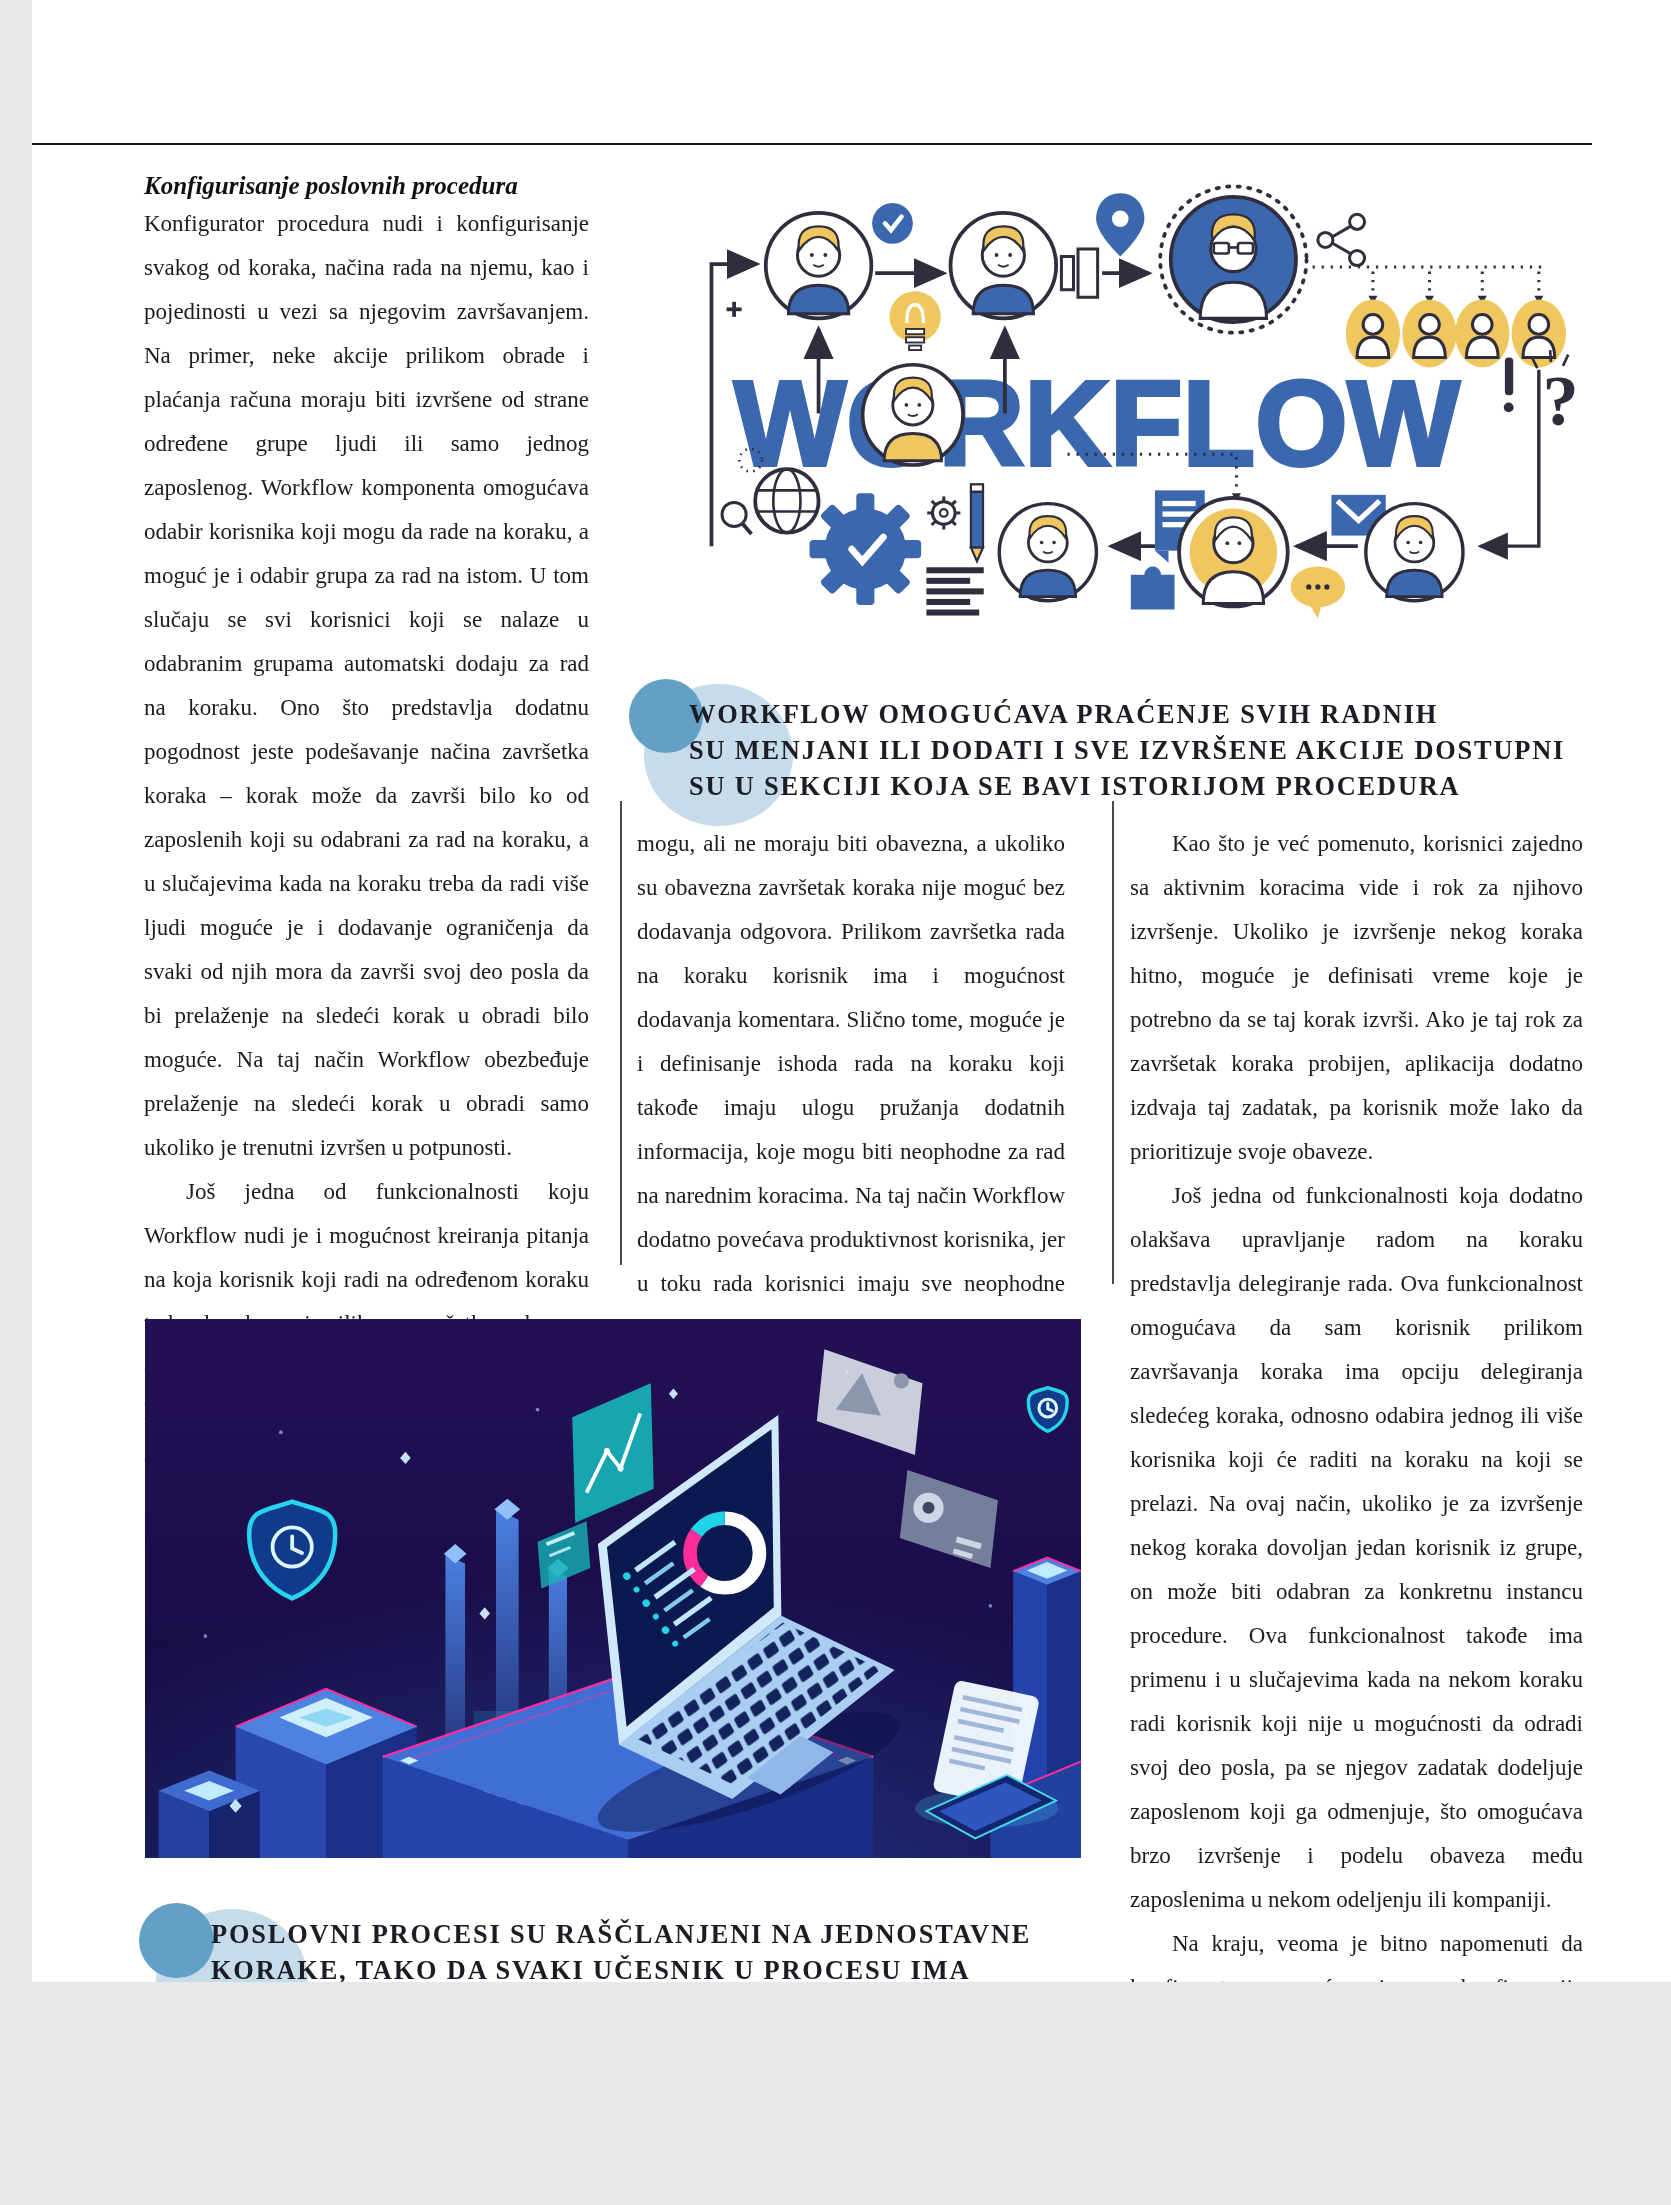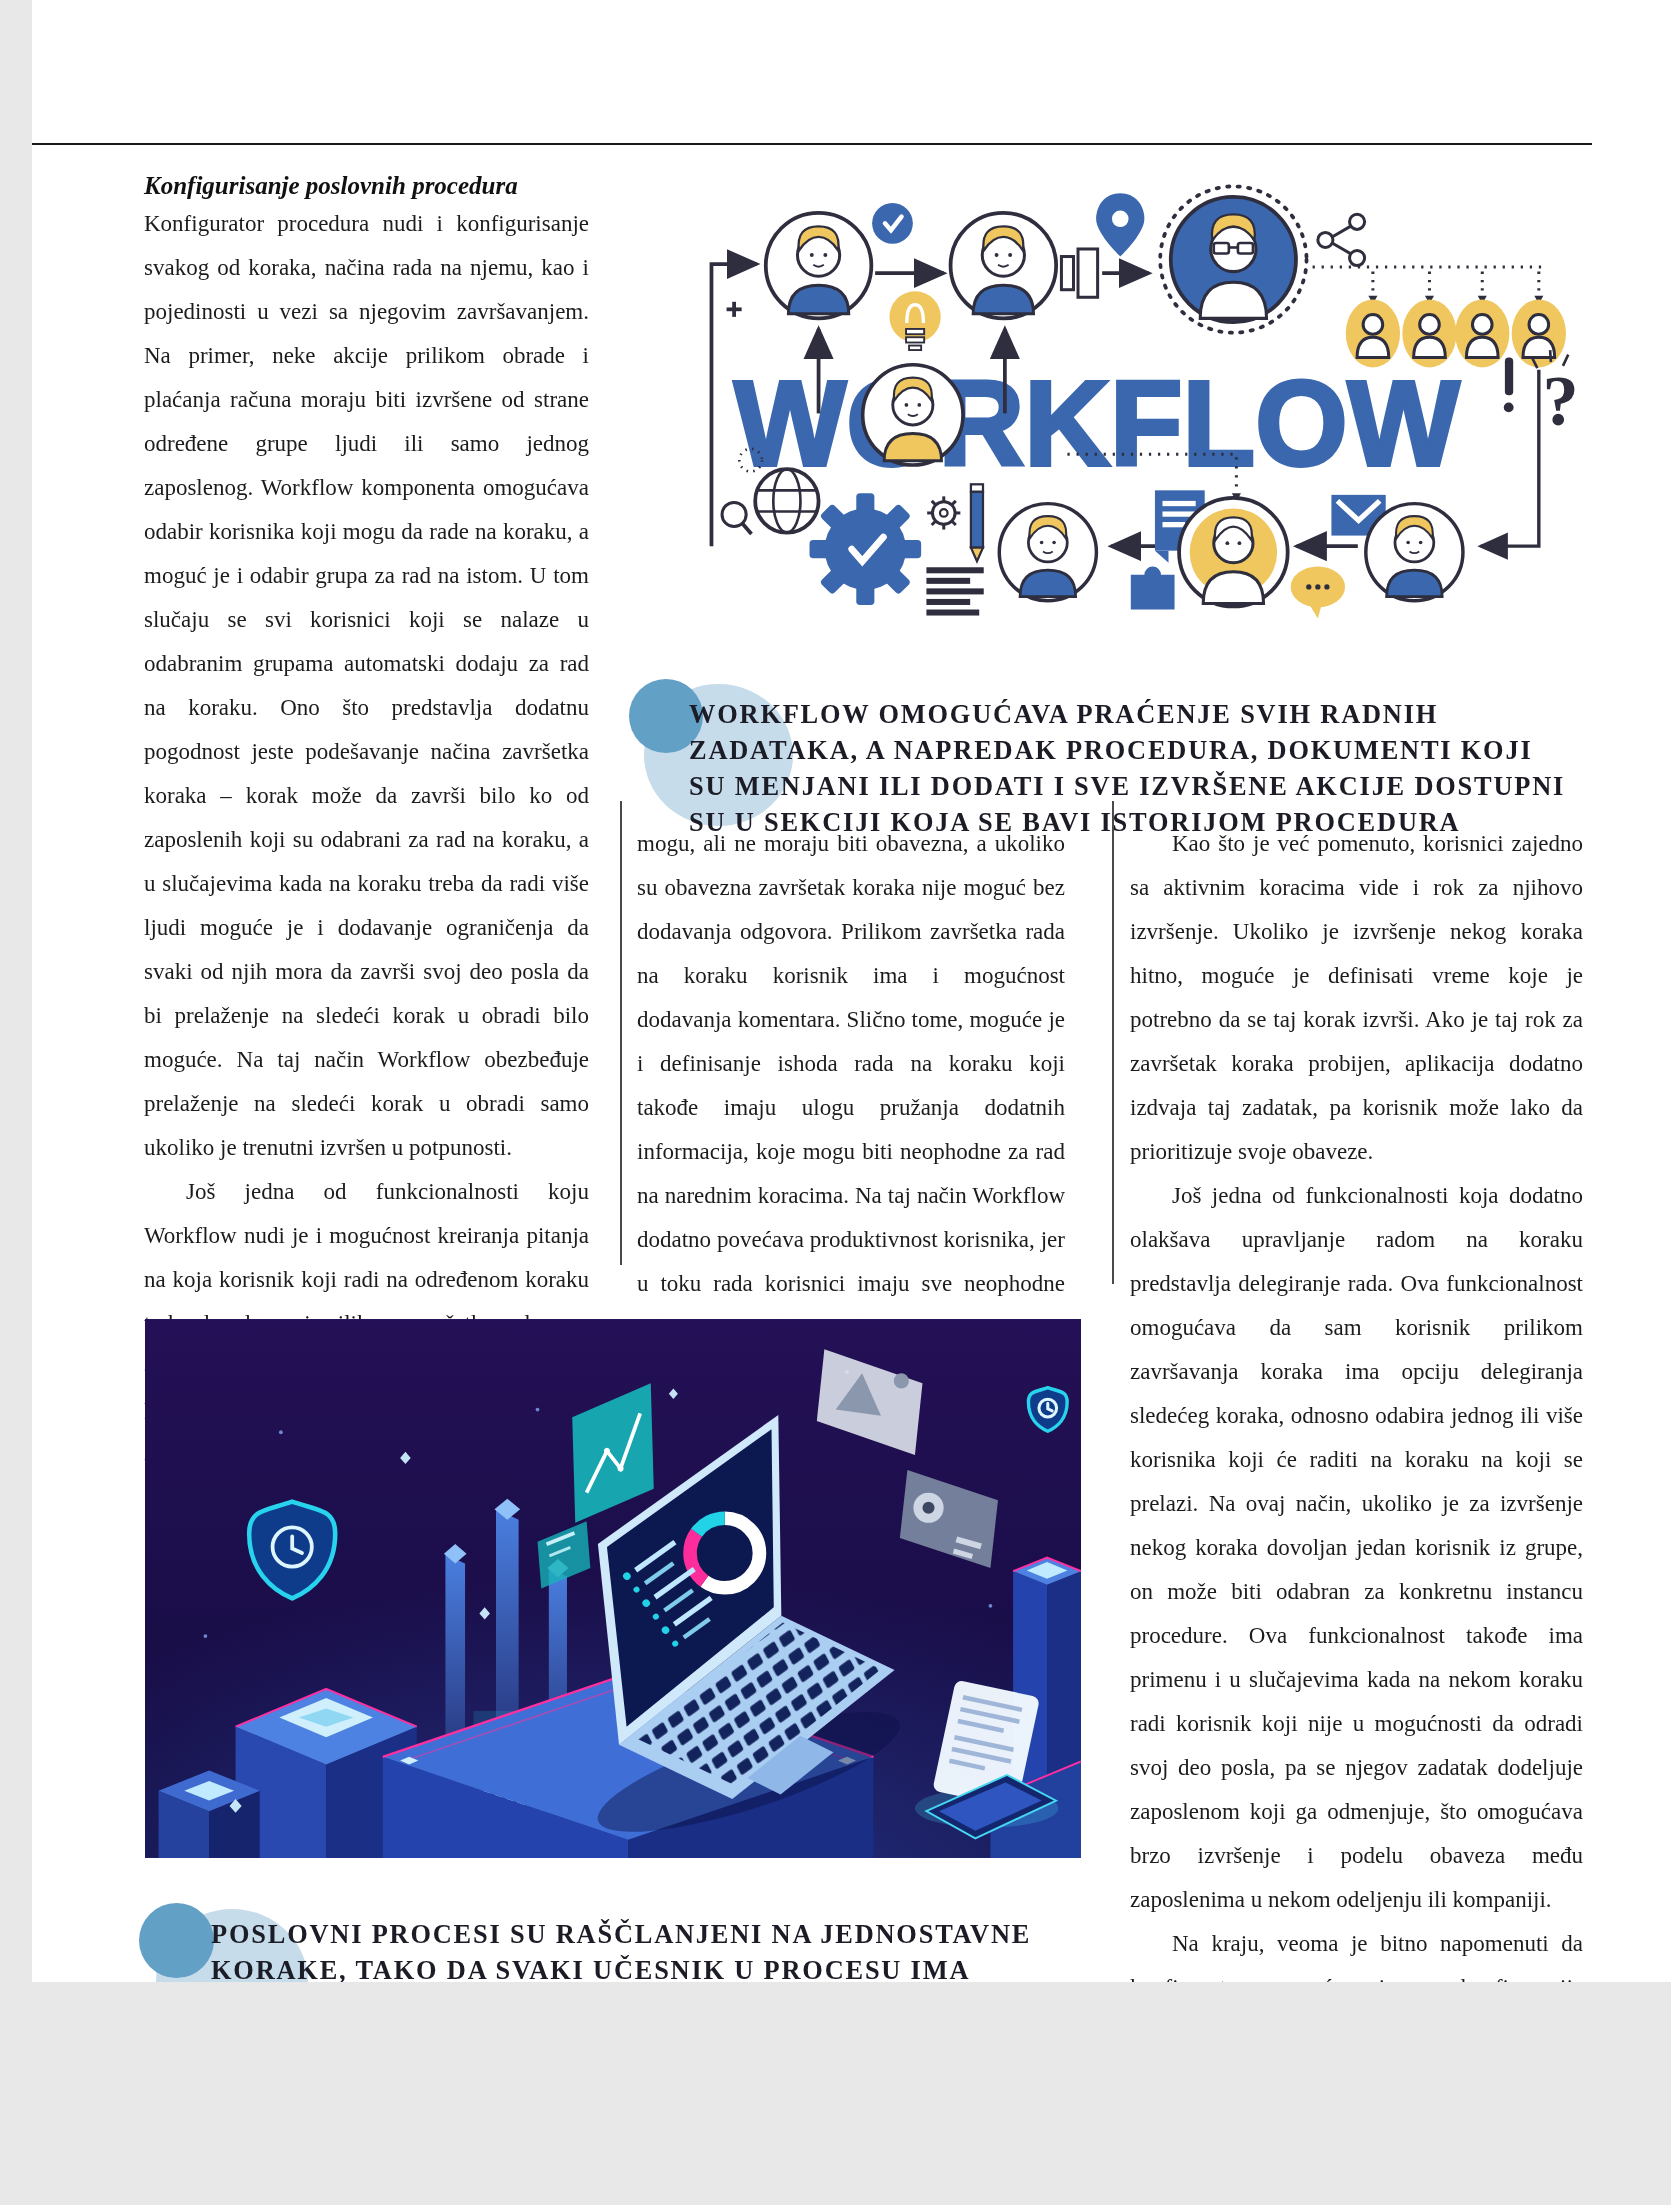--- a/index.html
+++ b/index.html
@@ -270,21 +270,20 @@
       <use href="#avA" transform="translate(980,520) scale(.92)"></use>
       <polyline points="1145,278 1145,512 1068,512" fill="none" stroke="#2e2e3e" stroke-width="4.5" marker-end="url(#arr)"></polyline>
     </svg>
   </figure>
 
   <aside class="pq pq-top">
     <span class="pq-circle pq-light"></span>
     <span class="pq-circle pq-dark"></span>
     <div class="pq-lines">
       <div class="pq-line">WORKFLOW OMOGUĆAVA PRAĆENJE SVIH RADNIH</div>
-      <div class="pq-line">ZADATAKA, A NAPREDAK PROCEDURA, DOKUMENTI KOJI</div>
       <div class="pq-line">SU MENJANI ILI DODATI I SVE IZVRŠENE AKCIJE DOSTUPNI</div>
       <div class="pq-line">SU U SEKCIJI KOJA SE BAVI ISTORIJOM PROCEDURA</div>
     </div>
   </aside>
 
   <div class="vdivider vd1"></div>
   <div class="vdivider vd2"></div>
 
   <section class="col col-mid">
     <p class="body">mogu, ali ne moraju biti obavezna, a ukoliko su obavezna završetak koraka nije moguć bez dodavanja odgovora. Prilikom završetka rada na koraku korisnik ima i mogućnost dodavanja komentara. Slično tome, moguće je i definisanje ishoda rada na koraku koji takođe imaju ulogu pružanja dodatnih informacija, koje mogu biti neophodne za rad na narednim koracima. Na taj način Workflow dodatno povećava produktivnost korisnika, jer u toku rada korisnici imaju sve neophodne informacije nadohvat ruke.</p>

